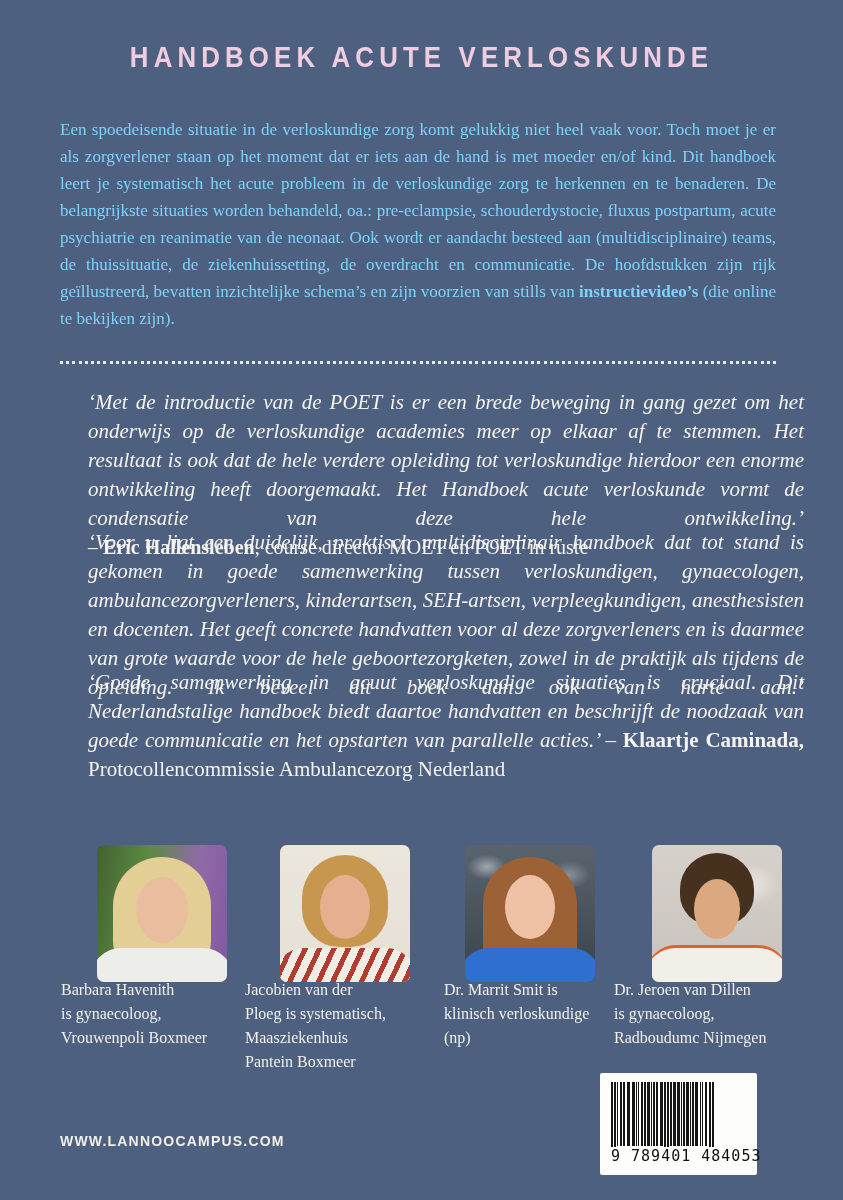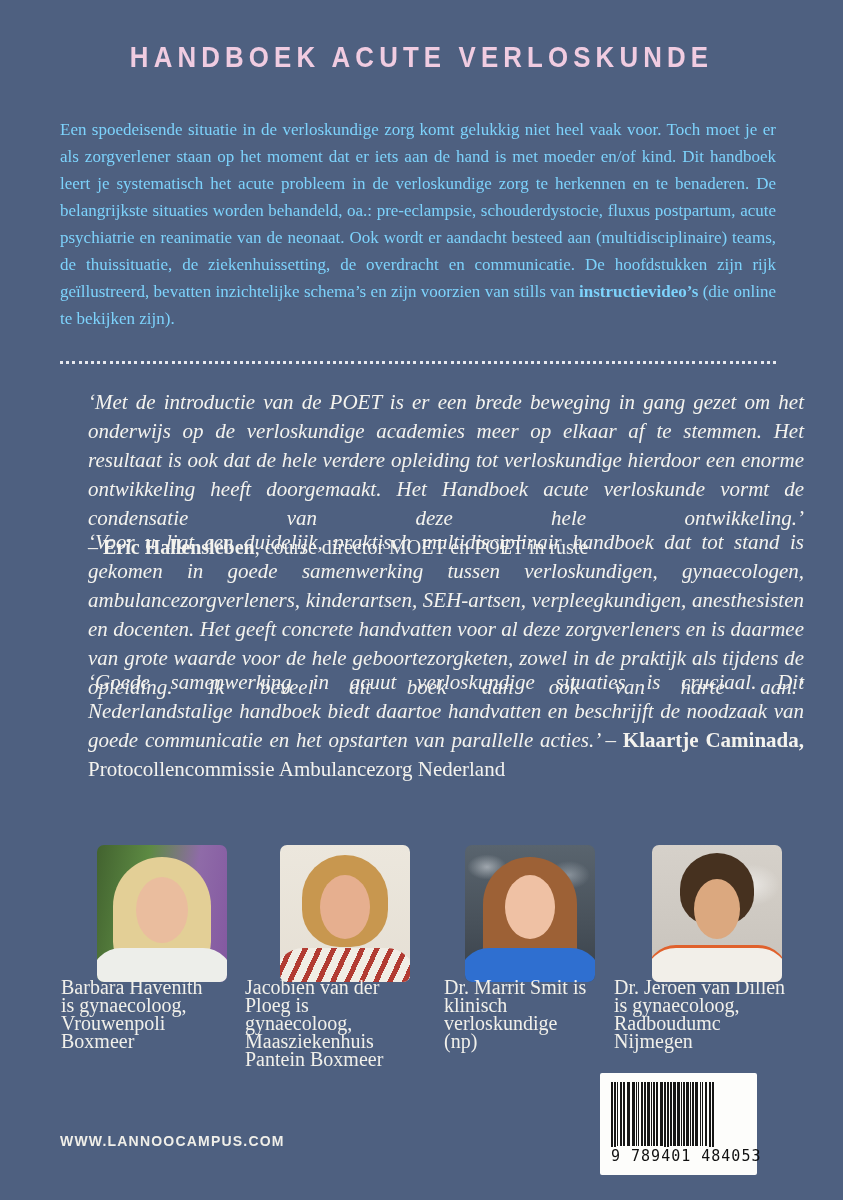--- a/index.html
+++ b/index.html
@@ -88,21 +88,21 @@
   .p4 { left:612px; background:
         radial-gradient(40px 30px at 100px 40px,rgba(255,255,255,.5),rgba(0,0,0,0) 70%),
         linear-gradient(180deg,#d6d1ca 0%,#c7c2bb 100%); }
   .p4 .hair  { top:8px; left:28px; width:74px; height:72px; background:#46311f; border-radius:50% 50% 42% 42%; }
   .p4 .face  { top:34px; left:42px; width:46px; height:60px; background:#dba87f; border-radius:50%; }
   .p4 .torso { background:#f2efe9; border-top:3px solid #e0612c; }
 
   
   .caption {
     position:absolute; top:978px; width:176px;
-    font-size:20px; line-height:18px;
+    font-size:16px; line-height:24px;
     white-space:pre-line;
     color:#f1f0ea;
   }
   .c1 { left:61px; }
   .c2 { left:245px; }
   .c3 { left:444px; }
   .c4 { left:614px; }
 
   
   .website {
@@ -169,21 +169,21 @@
 <figure class="photo p4">
   <div class="hair"></div>
   <div class="face"></div>
   <div class="torso"></div>
 </figure>
 
 <div class="caption c1">Barbara Havenith
 is gynaecoloog,
 Vrouwenpoli Boxmeer</div>
 <div class="caption c2">Jacobien van der
-Ploeg is gynaecoloog,
+Ploeg is systematisch,
 Maasziekenhuis
 Pantein Boxmeer</div>
 <div class="caption c3">Dr. Marrit Smit is
 klinisch verloskundige
 (np)</div>
 <div class="caption c4">Dr. Jeroen van Dillen
 is gynaecoloog,
 Radboudumc Nijmegen</div>
 
 <div class="website">WWW.LANNOOCAMPUS.COM</div>

